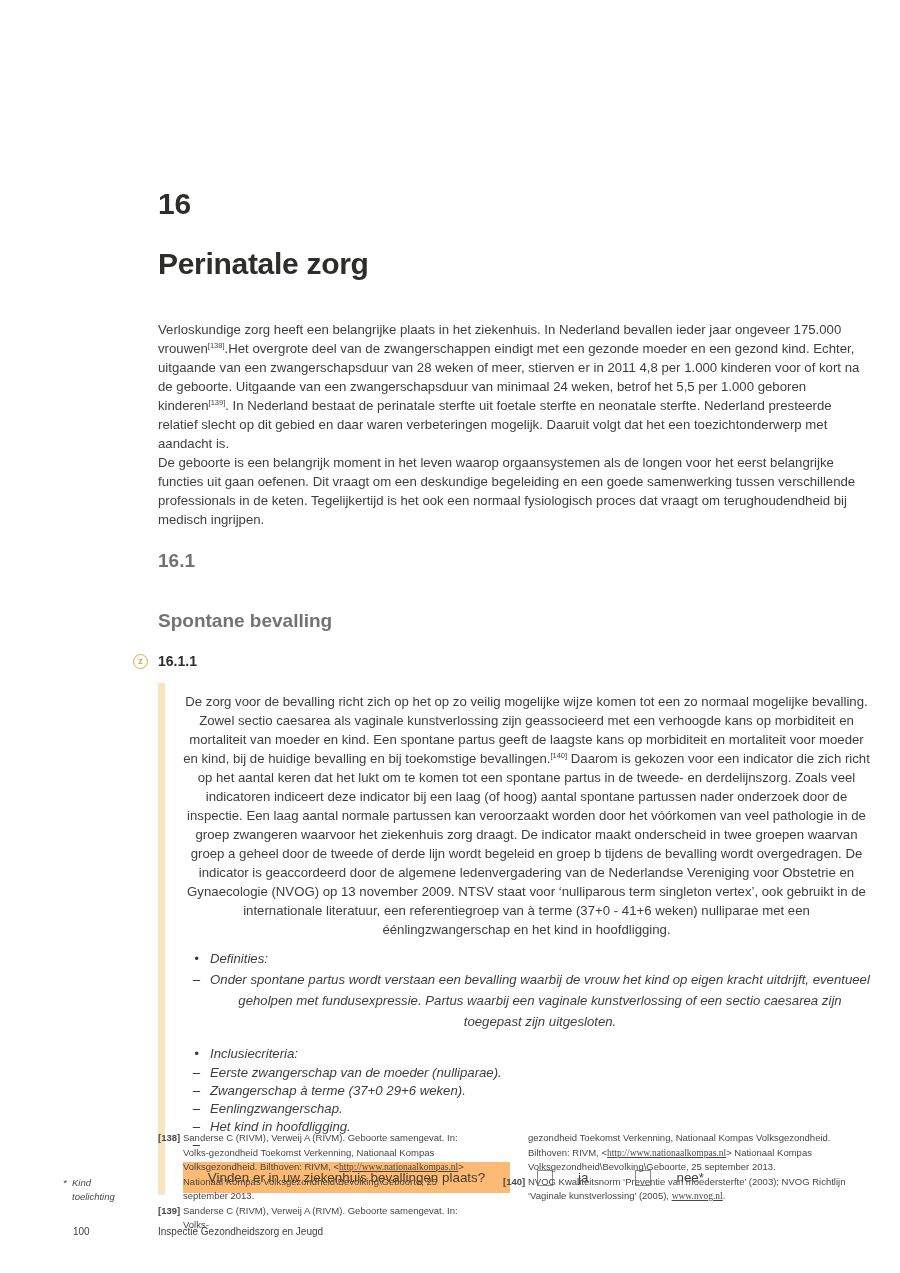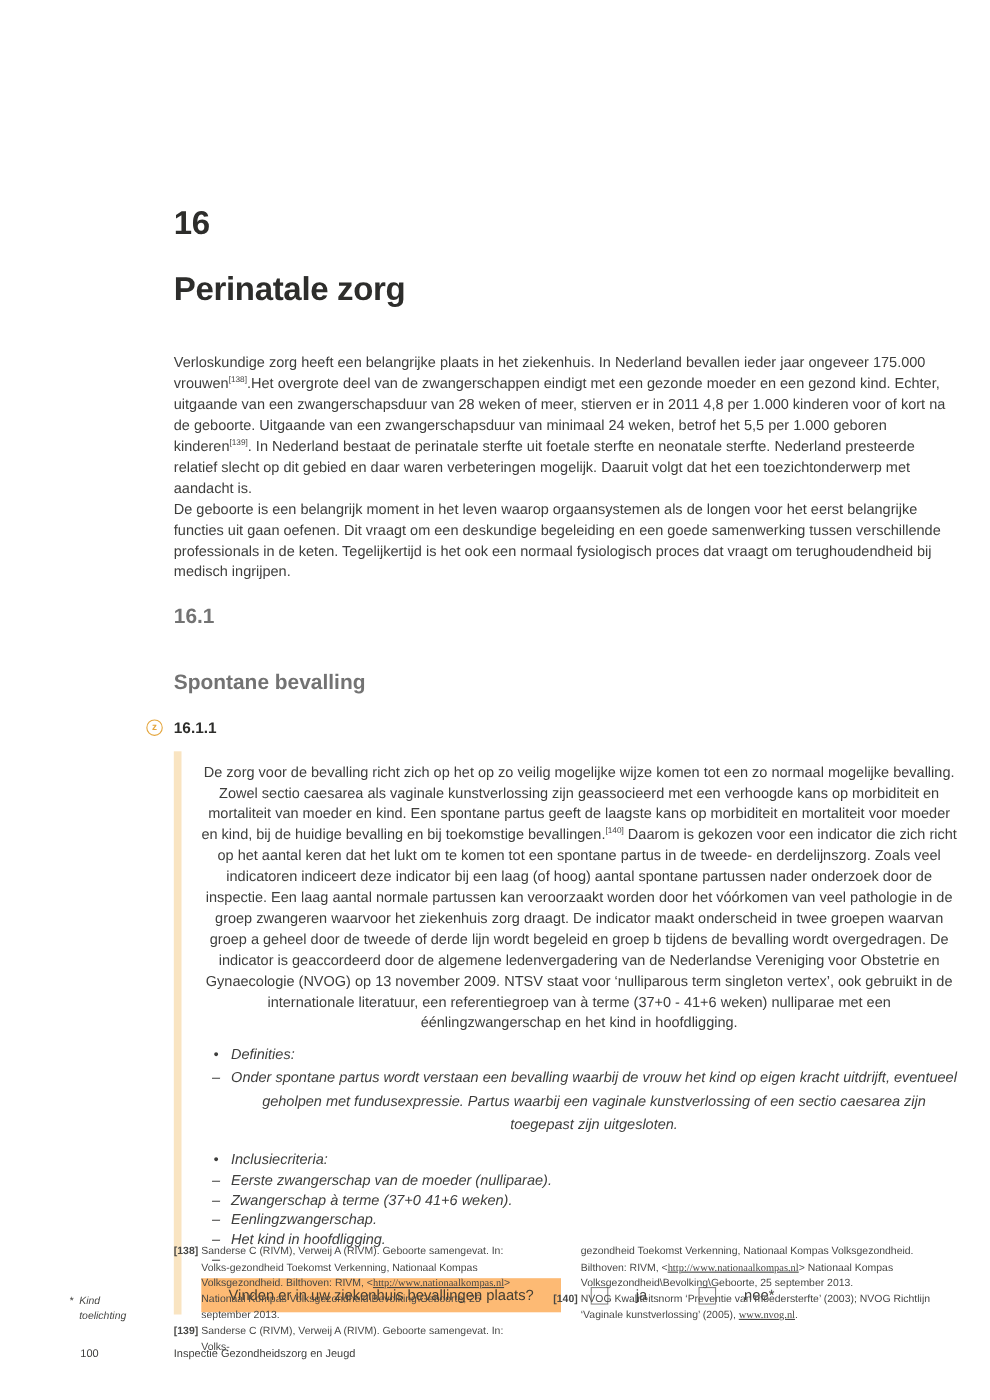--- a/index.html
+++ b/index.html
@@ -121,21 +121,21 @@
         <div class="list-row incl-label">
           <span class="marker">•</span>
           <span>Inclusiecriteria:</span>
         </div>
         <div class="list-row incl-item">
           <span class="marker">–</span>
           <span>Eerste zwangerschap van de moeder (nulliparae).</span>
         </div>
         <div class="list-row incl-item">
           <span class="marker">–</span>
-          <span>Zwangerschap à terme (37+0 41+6 weken).</span>
+          <span>Zwangerschap à terme (37+0 29+6 weken).</span>
         </div>
         <div class="list-row incl-item">
           <span class="marker">–</span>
           <span>Eenlingzwangerschap.</span>
         </div>
         <div class="list-row incl-item">
           <span class="marker">–</span>
           <span>Het kind in hoofdligging.</span>
         </div>
         <div class="list-row incl-item">

